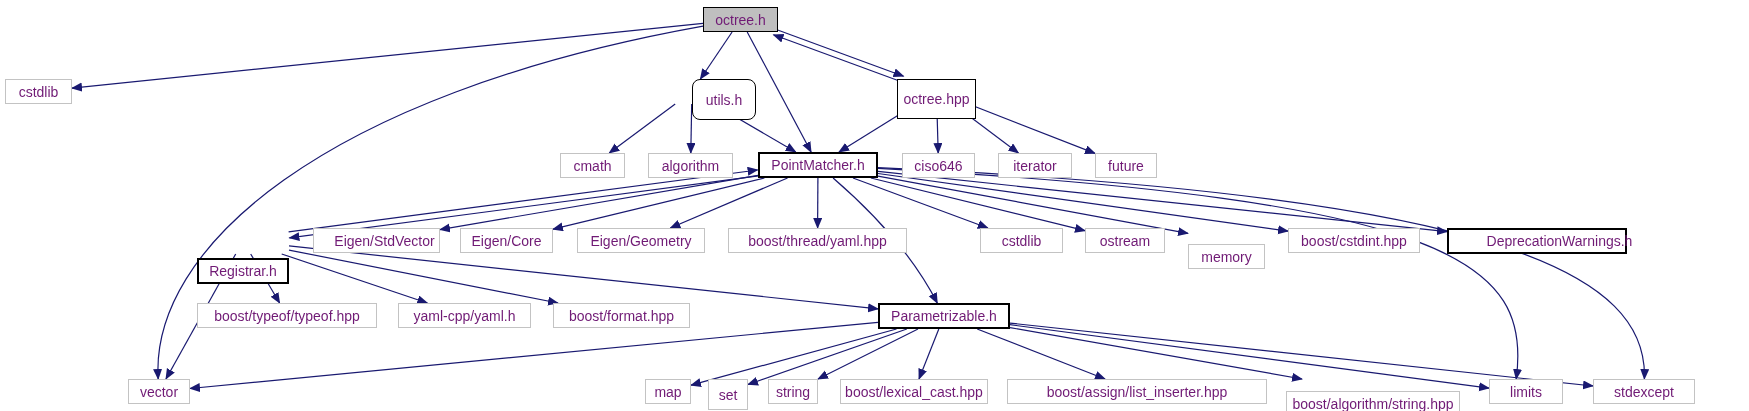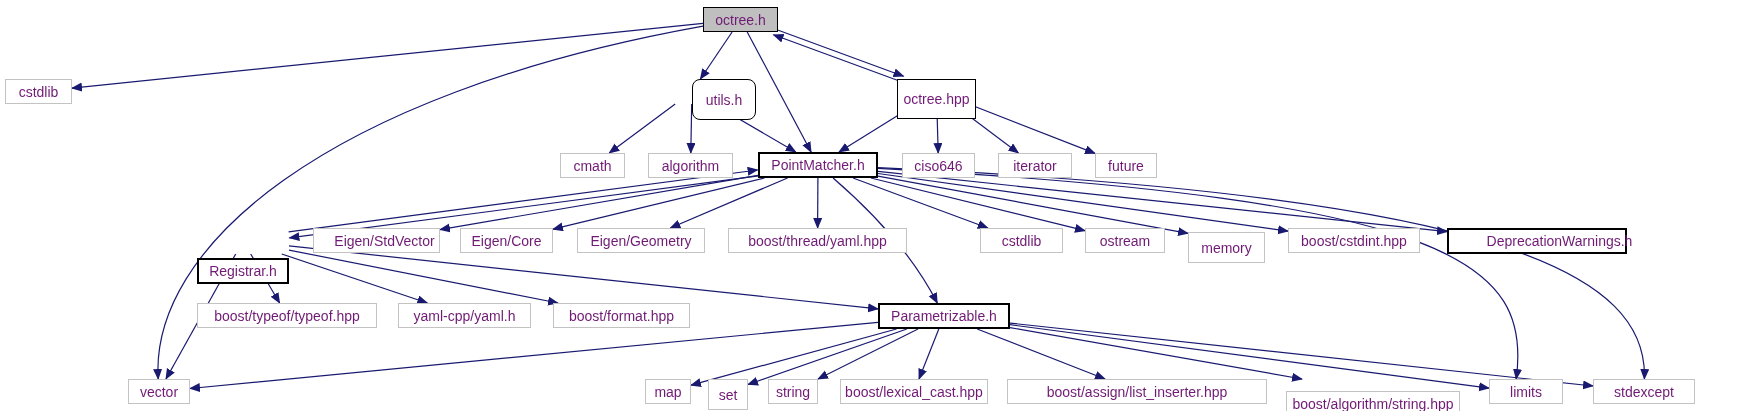--- a/index.html
+++ b/index.html
@@ -113,21 +113,21 @@
       </div>
       <div class="node ext" style="left: 728px; top: 228px; width: 179px; height: 25px;">
         <span>boost/thread/yaml.hpp</span>
       </div>
       <div class="node ext" style="left: 980px; top: 228px; width: 83px; height: 25px;">
         <span>cstdlib</span>
       </div>
       <div class="node ext" style="left: 1085px; top: 228px; width: 80px; height: 25px;">
         <span>ostream</span>
       </div>
-      <div class="node ext" style="left: 1188px; top: 232px; width: 77px; height: 31px;">
+      <div class="node ext" style="left: 1188px; top: 244px; width: 77px; height: 25px;">
         <span>memory</span>
       </div>
       <div class="node ext" style="left: 1288px; top: 228px; width: 132px; height: 25px;">
         <span>boost/cstdint.hpp</span>
       </div>
       <div class="node doc bold" style="left: 1447px; top: 228px; width: 180px; height: 26px; padding-left: 45px;">
         <span>DeprecationWarnings.h</span>
       </div>
       <div class="node ext" style="left: 197px; top: 303px; width: 180px; height: 25px;">
         <span>boost/typeof/typeof.hpp</span>

